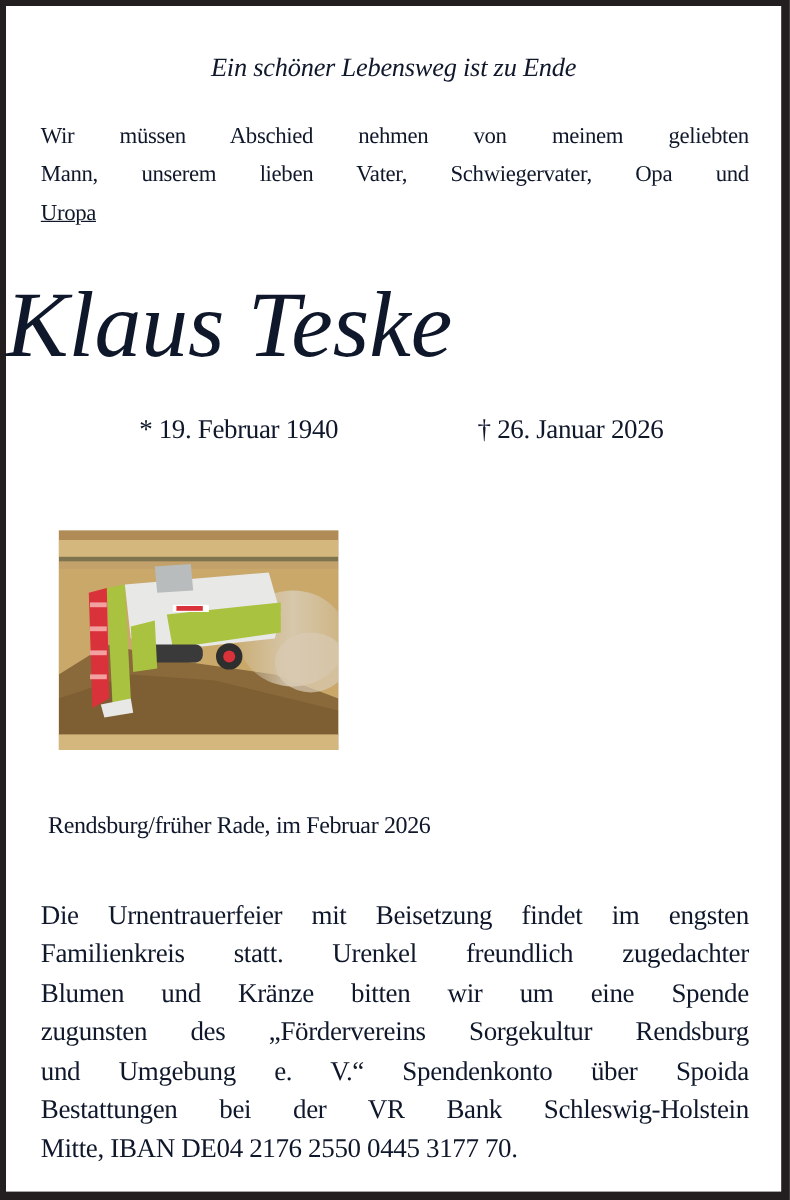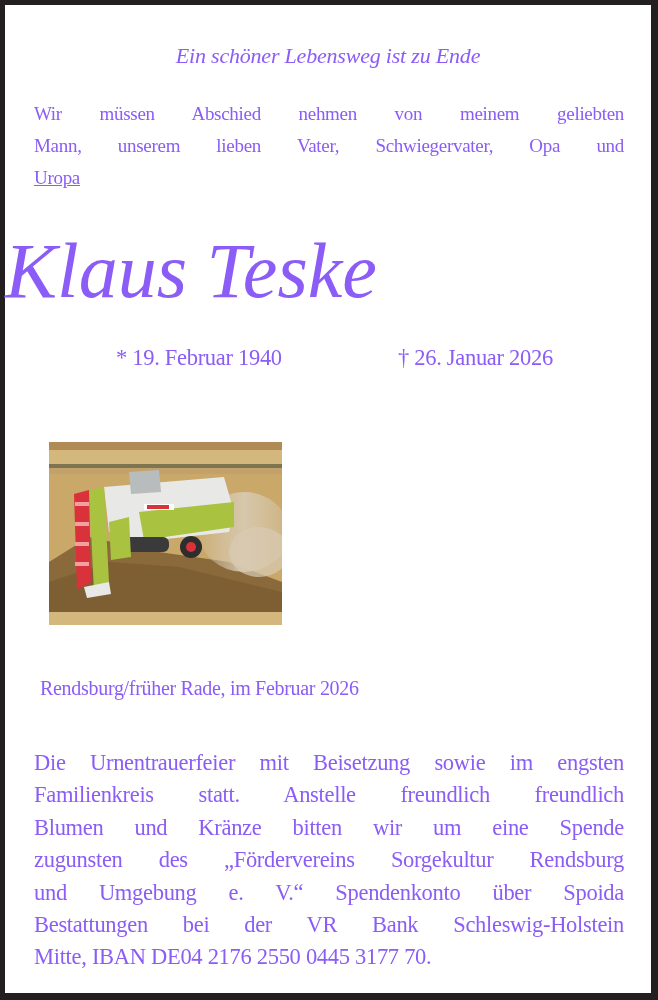--- a/index.html
+++ b/index.html
@@ -1,21 +1,21 @@
 <!DOCTYPE html>
 <html><head>
 <meta charset="utf-8">
 <style>
   html, body { margin: 0; padding: 0; background: #231f20; }
   body { width: 658px; height: 1000px; position: relative; overflow: hidden; }
   .frame {
     position: absolute; left: 5px; top: 5px; width: 646px; height: 988px;
     background: #ffffff;
     font-family: "Liberation Serif", "DejaVu Serif", serif;
-    color: #8b5cf6;
+    color: #0f172a;
   }
   .motto {
     position: absolute; left: 0; right: 0; top: 38px;
     text-align: center; font-style: italic; font-size: 22px; letter-spacing: -0.2px;
   }
   .intro {
     position: absolute; left: 29px; width: 590px; top: 93px;
     font-size: 19px; line-height: 32px; text-align: justify; letter-spacing: -0.3px;
   }
   .name {
@@ -109,22 +109,22 @@
       <rect x="26" y="120" width="14" height="4" fill="#f2a0a0"></rect>
       <polygon points="35,145 60,140 62,152 38,156" fill="#e8e8e6"></polygon>
       <polygon points="60,80 80,75 82,115 62,118" fill="#a9c23f"></polygon>
     </svg>
   </div>
 
 
   <div class="place">Rendsburg/früher Rade, im Februar 2026</div>
 
   <div class="notice">
-    <span class="line">Die Urnentrauerfeier mit Beisetzung sowie im engsten</span>
-    <span class="line">Familienkreis statt. Anstelle freundlich freundlich</span>
+    <span class="line">Die Urnentrauerfeier mit Beisetzung findet im engsten</span>
+    <span class="line">Familienkreis statt. Urenkel freundlich zugedachter</span>
     <span class="line">Blumen und Kränze bitten wir um eine Spende</span>
     <span class="line">zugunsten des „Fördervereins Sorgekultur Rendsburg</span>
     <span class="line">und Umgebung e. V.“ Spendenkonto über Spoida</span>
     <span class="line">Bestattungen bei der VR Bank Schleswig-Holstein</span>
     <span class="line last">Mitte, IBAN DE04 2176 2550 0445 3177 70.</span>
   </div>
 
 </div>
 
 </body></html>

